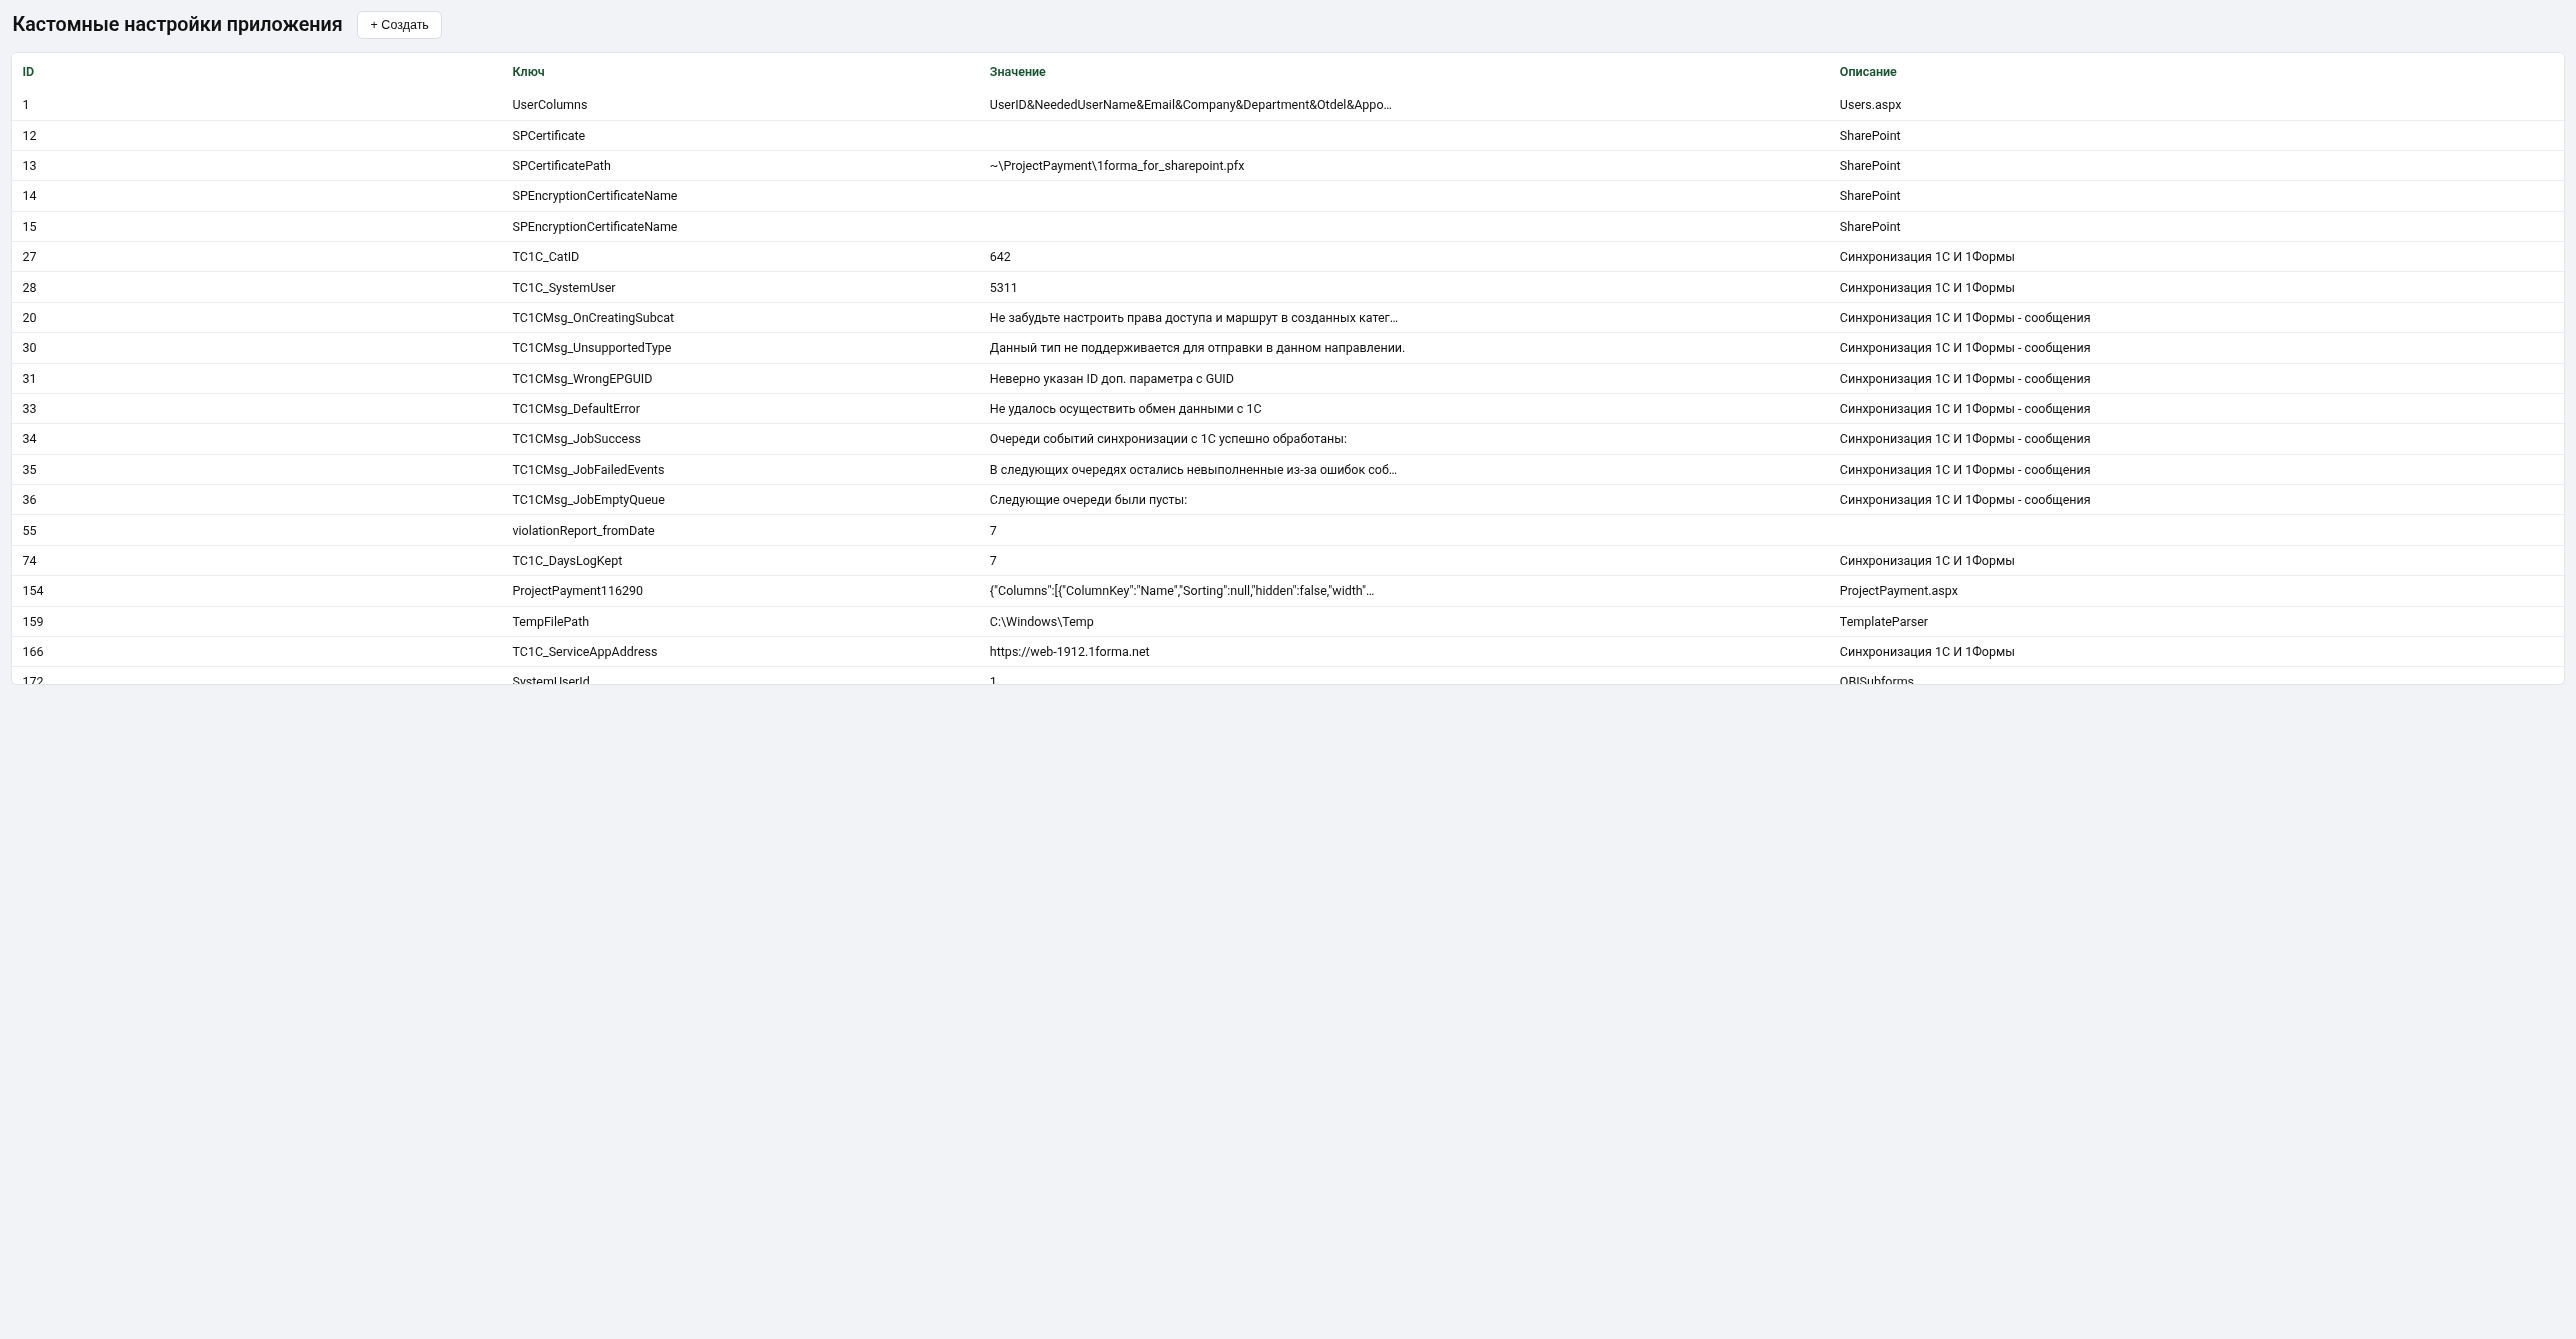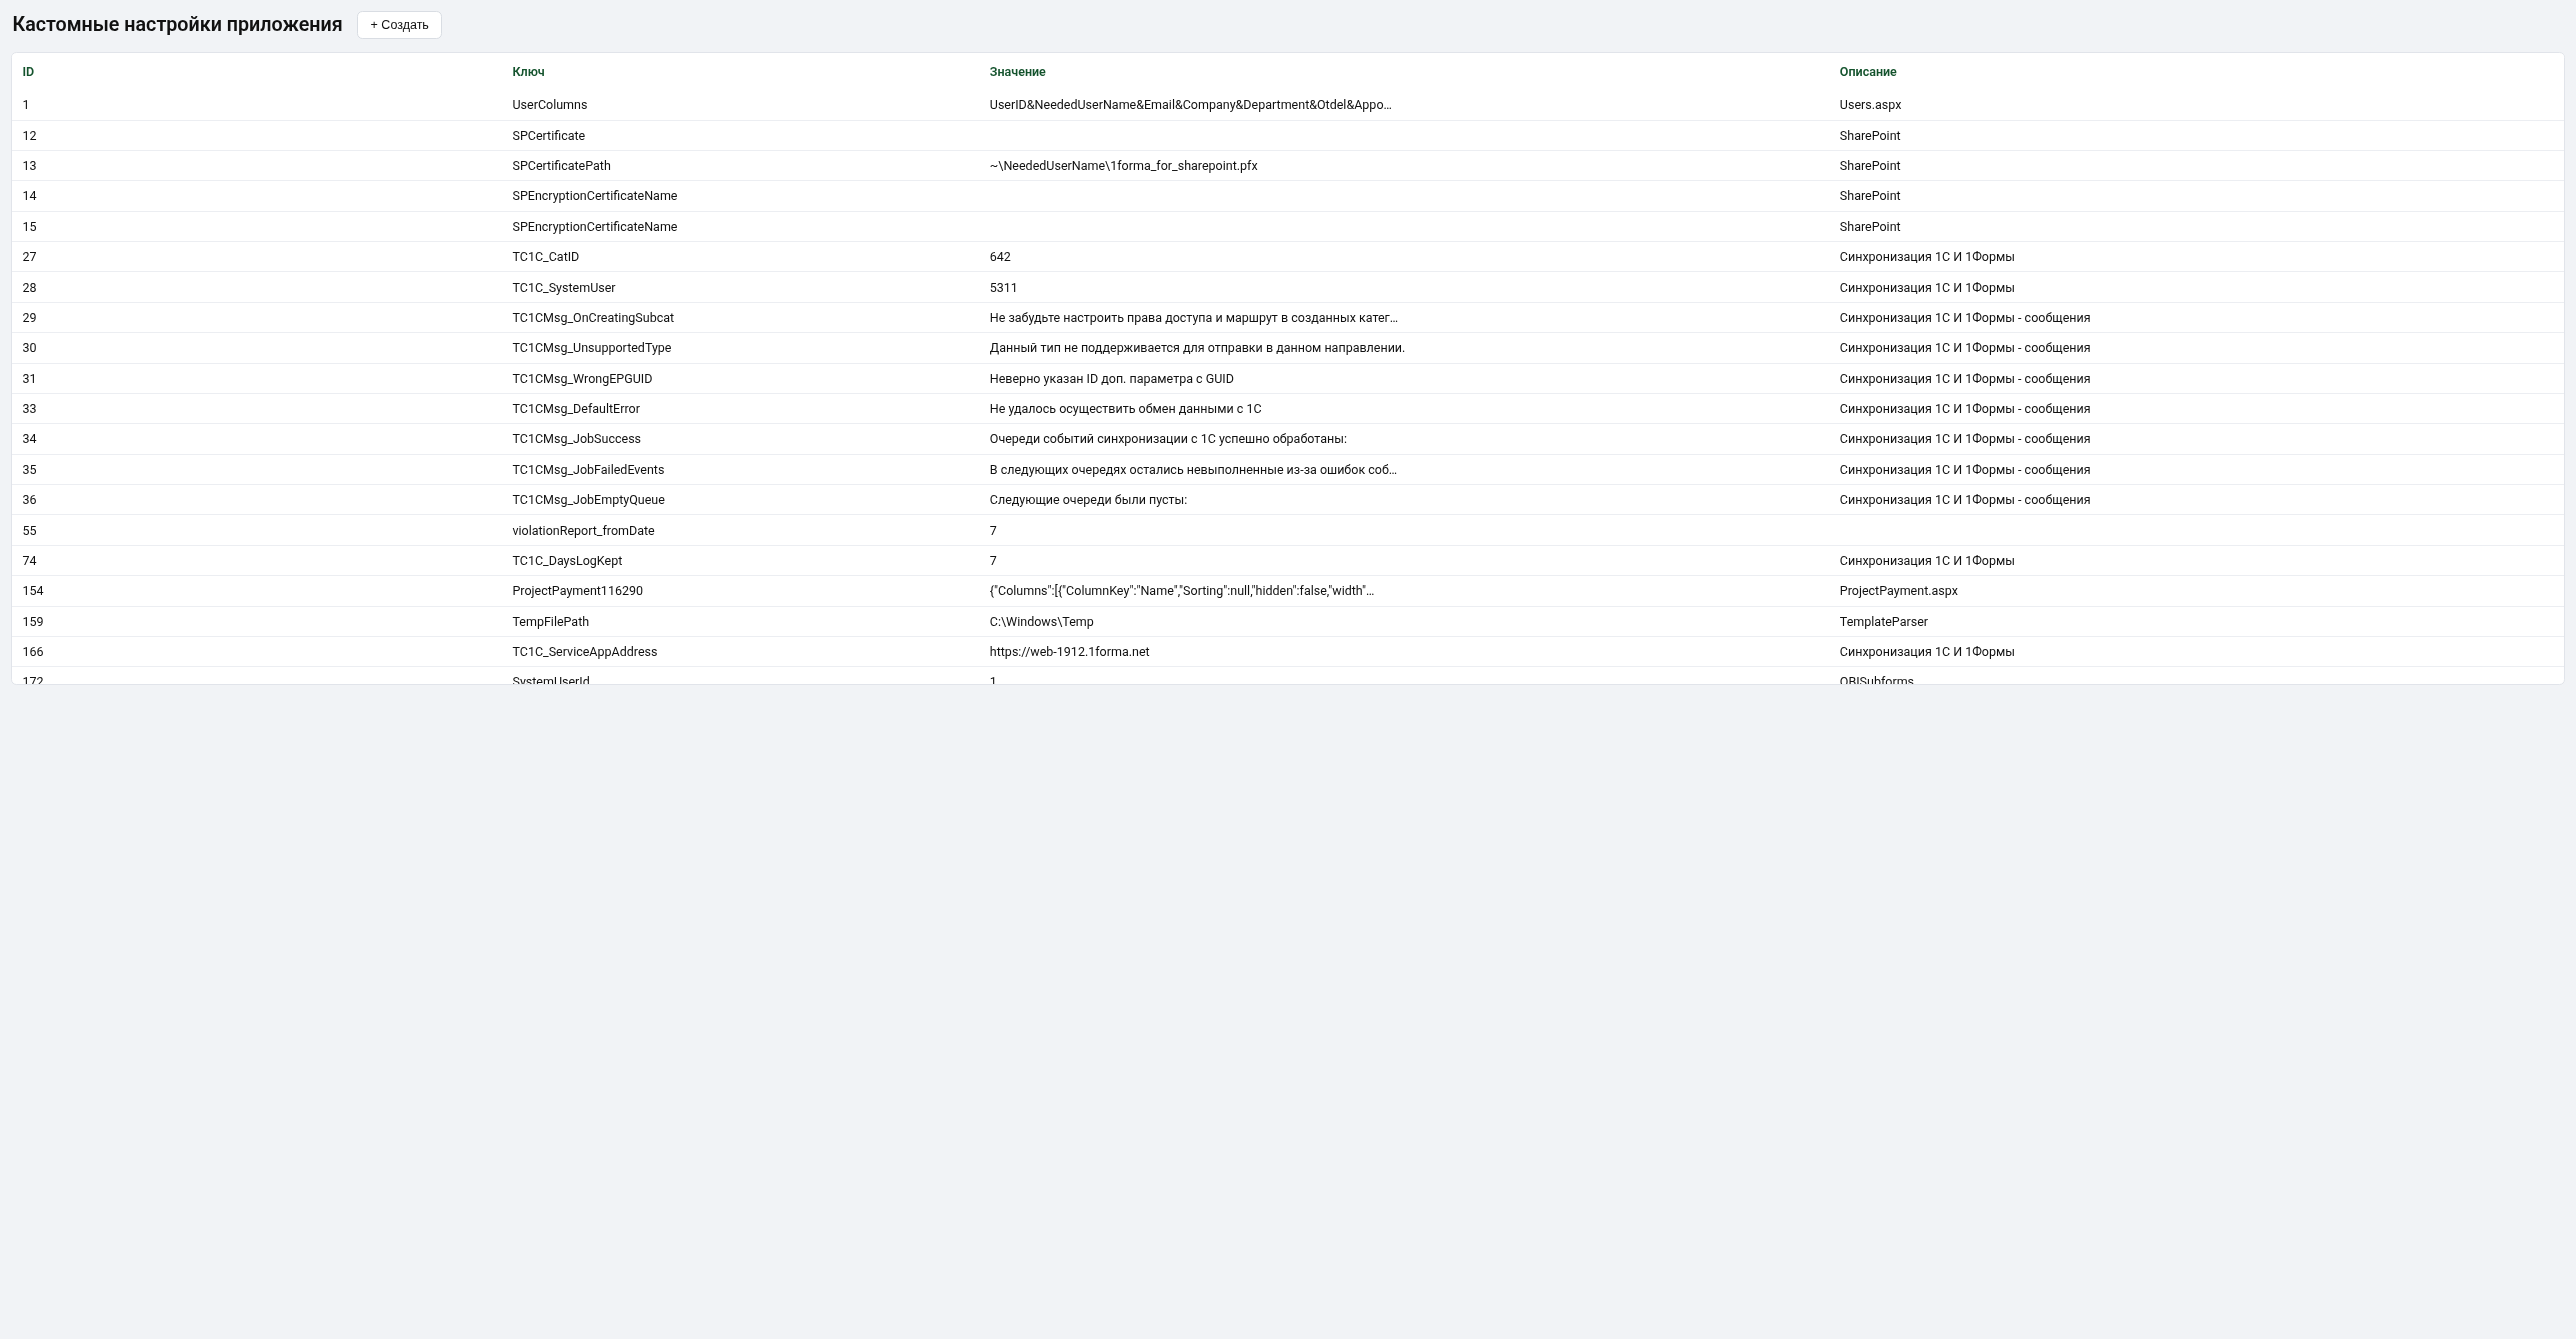--- a/index.html
+++ b/index.html
@@ -122,21 +122,21 @@
           </tr>
           <tr>
             <td>12</td>
             <td>SPCertificate</td>
             <td></td>
             <td>SharePoint</td>
           </tr>
           <tr>
             <td>13</td>
             <td>SPCertificatePath</td>
-            <td>~\NeededUserName\1forma_for_sharepoint.pfx</td>
+            <td>~\ProjectPayment\1forma_for_sharepoint.pfx</td>
             <td>SharePoint</td>
           </tr>
           <tr>
             <td>14</td>
             <td>SPEncryptionCertificateName</td>
             <td></td>
             <td>SharePoint</td>
           </tr>
           <tr>
             <td>15</td>
@@ -150,21 +150,21 @@
             <td>642</td>
             <td>Синхронизация 1С И 1Формы</td>
           </tr>
           <tr>
             <td>28</td>
             <td>TC1C_SystemUser</td>
             <td>5311</td>
             <td>Синхронизация 1С И 1Формы</td>
           </tr>
           <tr>
-            <td>29</td>
+            <td>20</td>
             <td>TC1CMsg_OnCreatingSubcat</td>
             <td>Не забудьте настроить права доступа и маршрут в созданных катег…</td>
             <td>Синхронизация 1С И 1Формы - сообщения</td>
           </tr>
           <tr>
             <td>30</td>
             <td>TC1CMsg_UnsupportedType</td>
             <td>Данный тип не поддерживается для отправки в данном направлении.</td>
             <td>Синхронизация 1С И 1Формы - сообщения</td>
           </tr>

